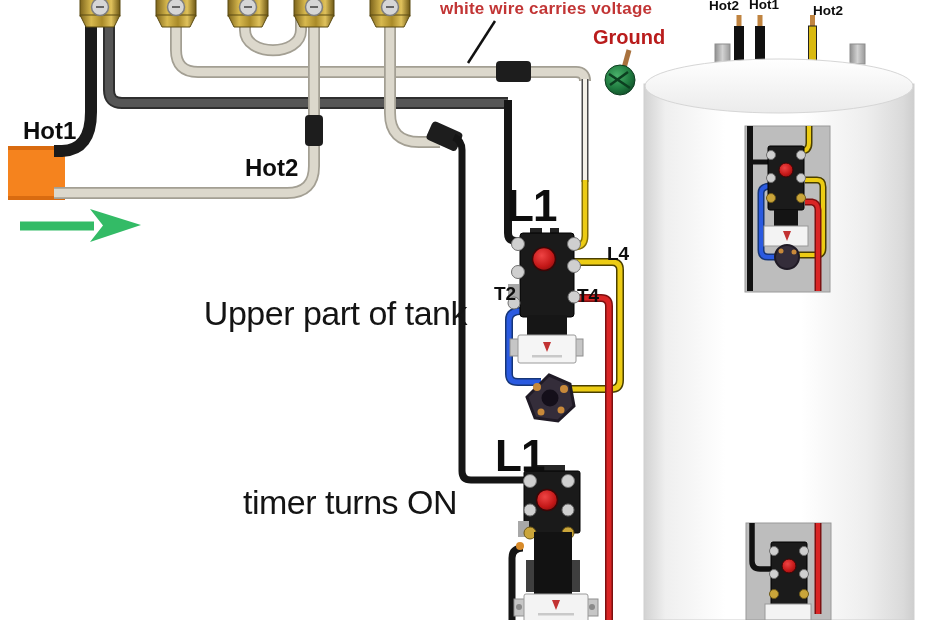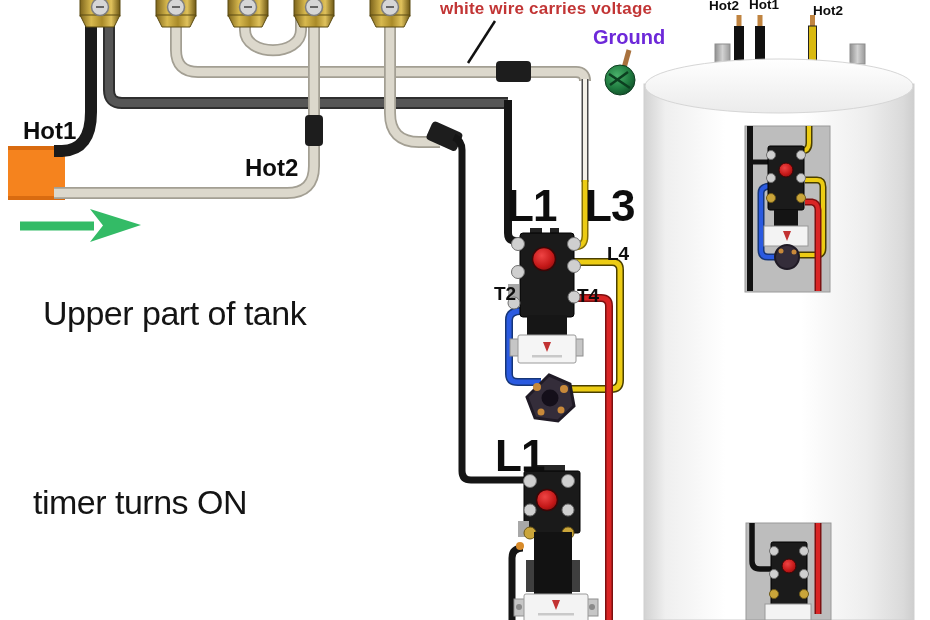--- a/index.html
+++ b/index.html
@@ -2,25 +2,25 @@
 <html><head>
 <meta charset="utf-8">
 <style>
   html,body{margin:0;padding:0;}
   body{width:930px;height:620px;position:relative;overflow:hidden;background:#ffffff;
        font-family:"Liberation Sans", sans-serif;}
   #stage{position:absolute;left:8px;top:0;width:930px;height:620px;}
   svg{position:absolute;left:0;top:0;}
   .lbl{position:absolute;white-space:nowrap;color:#0d0d0d;}
   .note-red{left:432px;top:-1px;font-size:17px;font-weight:600;color:#c23535;letter-spacing:.2px;}
-  .ground-lbl{left:585px;top:26px;font-size:20px;font-weight:600;color:#6d28d9;}
+  .ground-lbl{left:585px;top:26px;font-size:20px;font-weight:600;color:#b91c1c;}
   .hot1-lbl{left:15px;top:117px;font-size:24px;font-weight:700;}
   .hot2-lbl{left:237px;top:154px;font-size:24px;font-weight:700;}
   .breaker{left:2px;top:235px;width:218px;text-align:center;font-size:26px;font-weight:700;line-height:30px;white-space:nowrap;}
-  .note-big{position:absolute;text-align:left;font-size:34px;font-weight:400;color:#141414;letter-spacing:-0.5px;}
+  .note-big{position:absolute;text-align:right;font-size:34px;font-weight:400;color:#141414;letter-spacing:-0.5px;}
   .upper-note{left:35px;top:294px;width:424px;line-height:39px;}
   .lower-note{left:25px;top:480px;width:424px;line-height:45px;}
   .term-big{font-size:44px;font-weight:600;letter-spacing:-1px;}
   .term-sm{font-size:19px;font-weight:700;}
   .tank-hot{font-size:13.5px;font-weight:700;}
 </style>
 </head>
 <body>
 
 <div id="stage">
@@ -259,21 +259,20 @@
 
 <div class="note-big upper-note">
   <div>Upper part of tank</div>
 </div>
 
 <div class="note-big lower-note">
   <div>timer turns ON</div>
 </div>
 
 <span class="lbl term-big" style="left:499px;top:181px;">L1</span>
-<span class="lbl term-big" style="left:577px;top:181px;">L3</span>
 <span class="lbl term-sm" style="left:567px;top:243px;margin-left:32px;">L4</span>
 <span class="lbl term-sm" style="left:486px;top:283px;">T2</span>
 <span class="lbl term-sm" style="left:569px;top:285px;">T4</span>
 <span class="lbl term-big" style="left:487px;top:431px;">L1</span>
 
 <span class="lbl tank-hot" style="left:701px;top:-2px;">Hot2</span>
 <span class="lbl tank-hot" style="left:741px;top:-3px;">Hot1</span>
 <span class="lbl tank-hot" style="left:805px;top:3px;">Hot2</span>
 
 </div>

